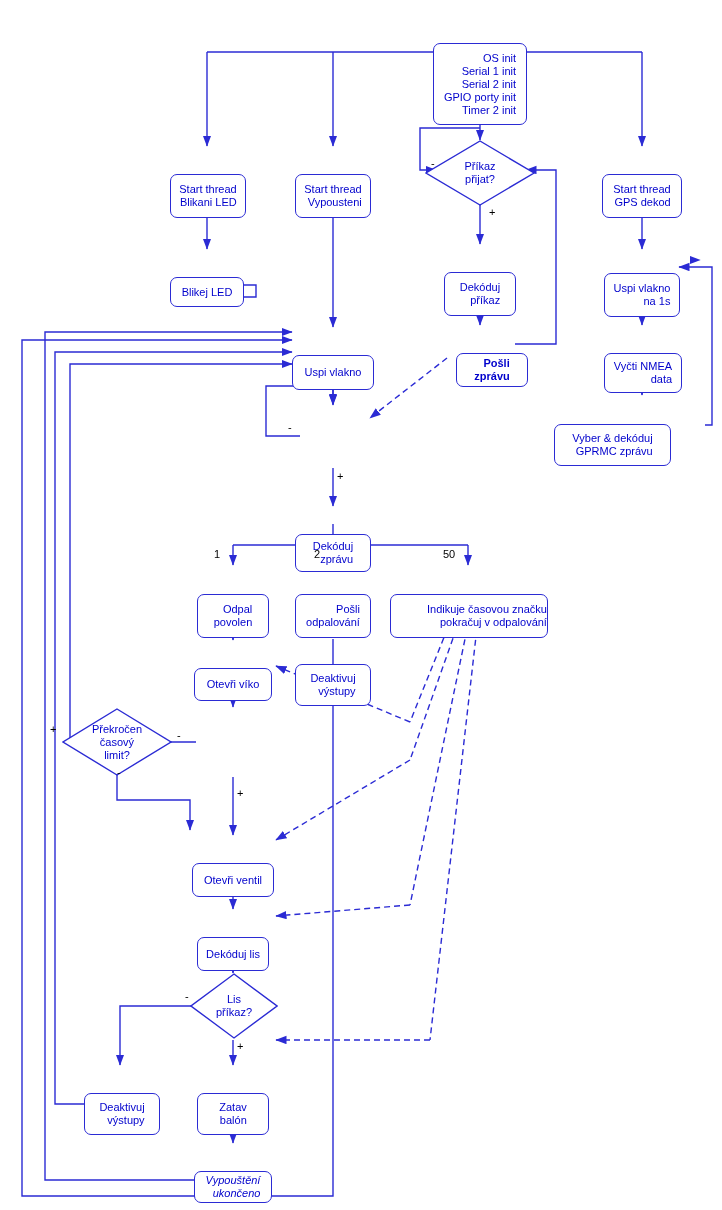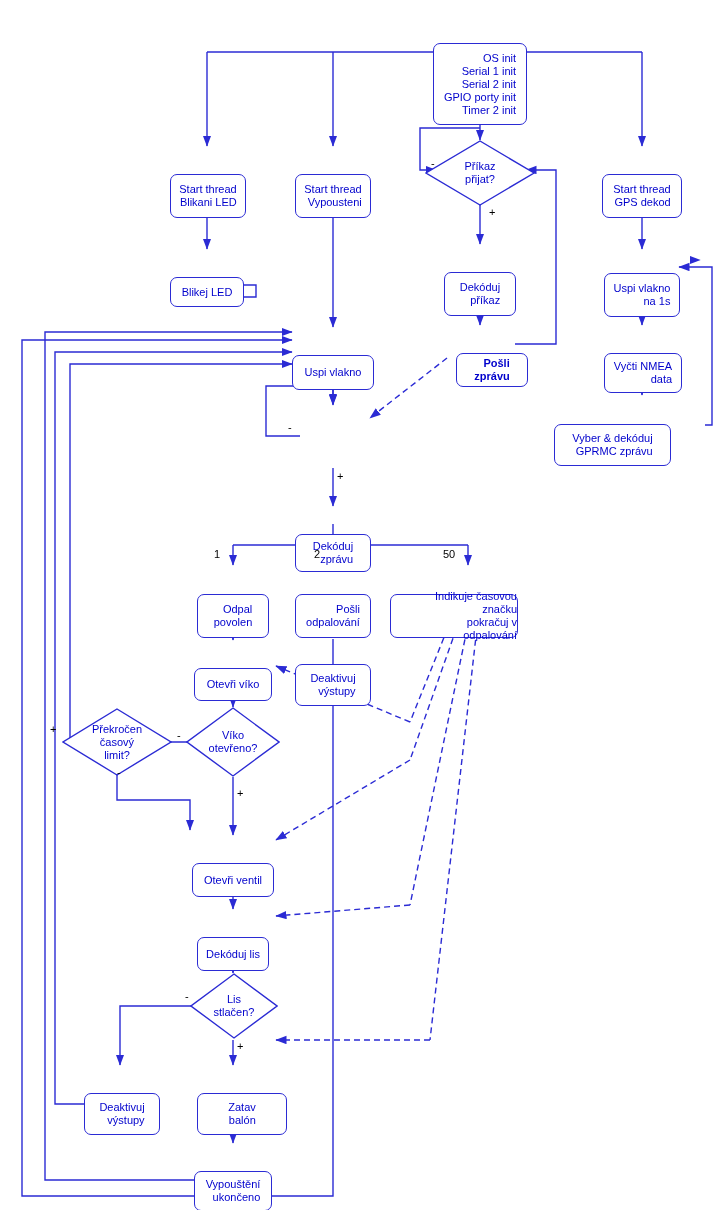--- a/index.html
+++ b/index.html
@@ -240,64 +240,57 @@
 
   <div class="node box" style="left:295px; top:506px; width:76px; height:38px;">Dekóduj
 zprávu</div>
 
   <div class="node box" style="left:197px; top:566px; width:72px; height:44px;">Odpal
 povolen</div>
 
   <div class="node box" style="left:295px; top:566px; width:76px; height:44px;">Pošli
 odpalování</div>
 
-  <div class="node box" style="left:390px; top:566px; width:128px; height:44px;padding-left:36px;">Indikuje časovou značku
+  <div class="node box" style="left:390px; top:566px; width:158px; height:44px;padding-left:36px;">Indikuje časovou značku
 pokračuj v odpalování</div>
 
   <div class="node box" style="left:194px; top:640px; width:78px; height:33px;">Otevři víko</div>
 
   <div class="node box" style="left:295px; top:636px; width:76px; height:42px;">Deaktivuj
 výstupy</div>
 
   <div class="diamond-wrap" style="left:62px; top:708px; width:110px; height:68px;">
     <svg class="diamond-shape" viewBox="0 0 110 68">
       <polygon points="55,1 109,34 55,67 1,34" fill="#ffffff" stroke="#2b2bd4" stroke-width="1.4"></polygon>
     </svg>
     <div class="diamond-label">Překročen
 časový
 limit?</div>
   </div>
 
-  <div class="diamond-wrap" style="left:186px; top:707px; width:94px; height:70px;">
-    <svg class="diamond-shape" viewBox="0 0 94 70">
-      <polygon points="47,1 93,35 47,69 1,35" fill="#ffffff" stroke="#2b2bd4" stroke-width="1.4"></polygon>
-    </svg>
-    <div class="diamond-label">Víko
-otevřeno?</div>
-  </div>
 
   <div class="node box" style="left:192px; top:835px; width:82px; height:34px;">Otevři ventil</div>
 
   <div class="node box" style="left:197px; top:909px; width:72px; height:34px;">Dekóduj lis</div>
 
   <div class="diamond-wrap" style="left:190px; top:973px; width:88px; height:66px;">
     <svg class="diamond-shape" viewBox="0 0 88 66">
       <polygon points="44,1 87,33 44,65 1,33" fill="#ffffff" stroke="#2b2bd4" stroke-width="1.4"></polygon>
     </svg>
     <div class="diamond-label">Lis
-stlačen?</div>
+příkaz?</div>
   </div>
 
   <div class="node box" style="left:84px; top:1065px; width:76px; height:42px;">Deaktivuj
 výstupy</div>
 
-  <div class="node box" style="left:197px; top:1065px; width:90px; height:42px;">Zatav
+  <div class="node box" style="left:197px; top:1065px; width:72px; height:42px;">Zatav
 balón</div>
 
-  <div class="node box" style="left:194px; top:1143px; width:78px; height:40px;">Vypouštění
+  <div class="node box" style="left:194px; top:1143px; width:78px; height:32px;font-style:italic;">Vypouštění
 ukončeno</div>
 
   <div class="edge-label" style="left:431px; top:157px;">-</div>
   <div class="edge-label" style="left:489px; top:206px;">+</div>
   <div class="edge-label" style="left:288px; top:421px;">-</div>
   <div class="edge-label" style="left:337px; top:470px;">+</div>
   <div class="edge-label" style="left:214px; top:548px;">1</div>
   <div class="edge-label" style="left:314px; top:548px;">2</div>
   <div class="edge-label" style="left:443px; top:548px;">50</div>
   <div class="edge-label" style="left:177px; top:729px;">-</div>

